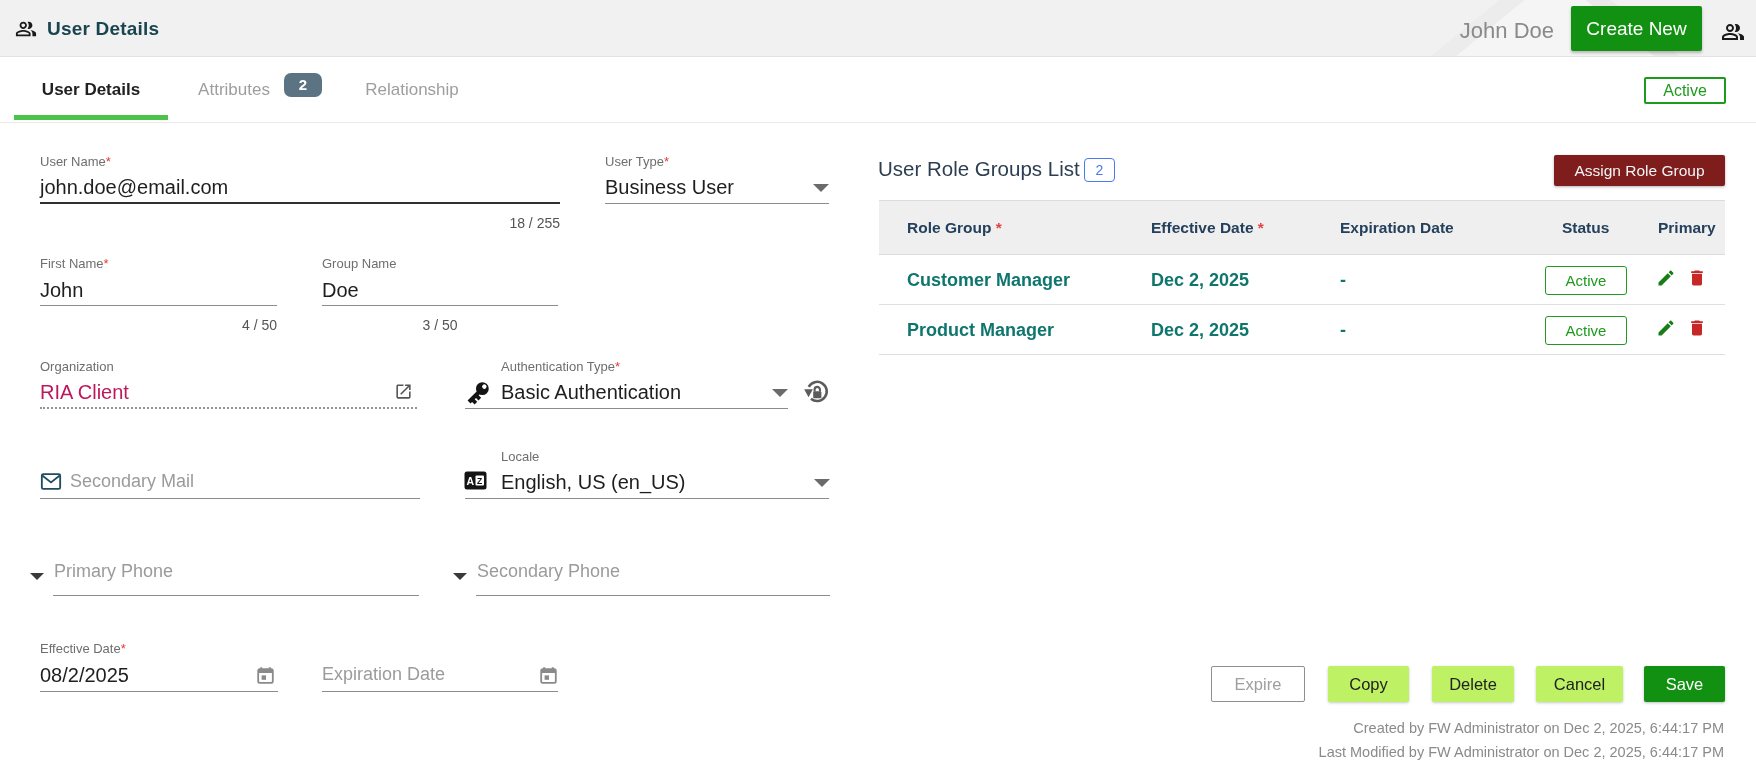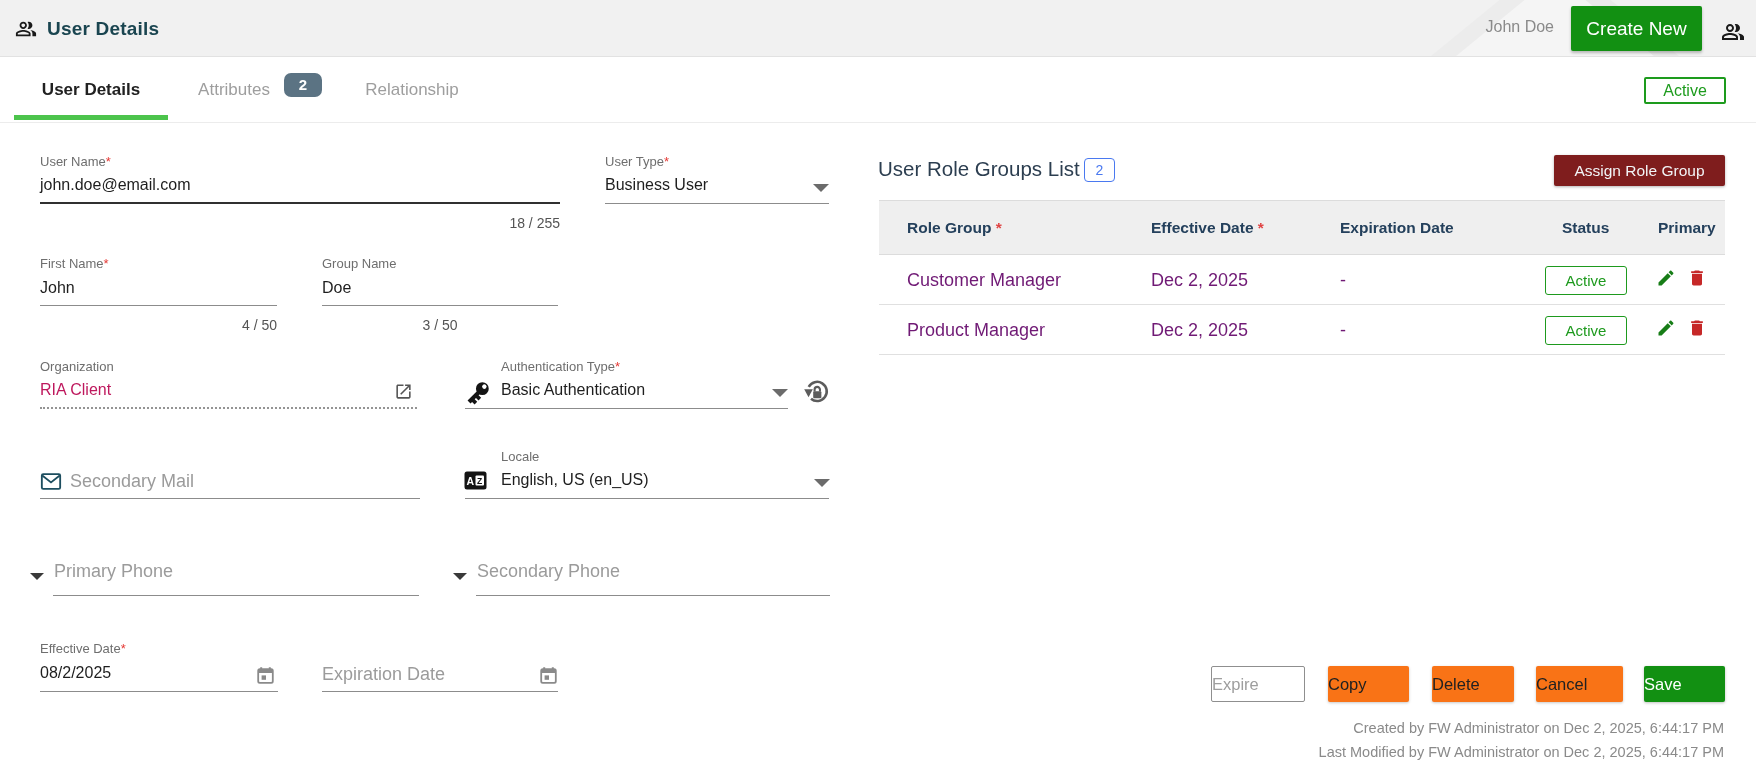--- a/index.html
+++ b/index.html
@@ -6,21 +6,21 @@
 html,body { width:1756px; height:776px; overflow:hidden; background:#fff;
   font-family:"Liberation Sans", sans-serif; }
 #page { position:relative; width:1756px; height:776px; }
 .abs { position:absolute; }
 
 
 #header { position:absolute; left:0; top:0; width:1756px; height:57px;
   background:#f1f1f1; border-bottom:1px solid #e2e2e2; overflow:hidden; }
 #hdr-title { position:absolute; left:47px; top:18px; font-size:19px; font-weight:700;
   color:#1a4550; letter-spacing:0.2px; }
-#hdr-user { position:absolute; right:202px; top:18px; font-size:16px; color:#8a8a8a; }
+#hdr-user { position:absolute; right:202px; top:18px; font-size:22px; color:#8a8a8a; }
 #btn-create { position:absolute; left:1571px; top:6px; width:131px; height:45px;
   background:#129012; color:#fff; font-size:19px; text-align:center; line-height:45px;
   border-radius:2px; box-shadow:0 2px 3px rgba(0,0,0,0.25); }
 
 
 #tabbar { position:absolute; left:0; top:58px; width:1756px; height:65px;
   background:#fff; border-bottom:1px solid #ececec; }
 .tab { position:absolute; top:0; height:64px; display:flex; align-items:center;
   justify-content:center; font-size:17px; }
 #tab1 { left:14px; width:154px; color:#212121; font-weight:700; }
@@ -29,51 +29,51 @@
 #tab2 .badge { margin-left:14px; transform:translateY(-5px); background:#5b7383; color:#fff; font-size:15px; font-weight:700;
   border-radius:7px; width:38px; height:24px; line-height:24px; text-align:center; }
 #tab3 { left:348px; width:128px; color:#9e9e9e; }
 #chip-active-top { position:absolute; left:1644px; top:77px; width:82px; height:27px;
   border:2px solid #1d9b1d; border-radius:2px; color:#1d9b1d; font-size:16px;
   text-align:center; line-height:24px; background:#fff; }
 
 
 .lbl { position:absolute; font-size:13px; color:#6e6e6e; white-space:nowrap; }
 .lbl .req { color:#e53935; }
-.val { position:absolute; font-size:16px; color:#1e1e1e; white-space:nowrap; }
+.val { position:absolute; font-size:20px; color:#1e1e1e; white-space:nowrap; }
 .ph  { position:absolute; font-size:18px; color:#9b9b9b; white-space:nowrap; }
 .uline { position:absolute; height:0; border-bottom:1px solid #8c8c8c; }
 .cnt { position:absolute; font-size:14px; color:#545454; }
 .ddarrow { position:absolute; width:0; height:0;
   border-left:8px solid transparent; border-right:8px solid transparent;
   border-top:8px solid #6b6b6b; }
 
 
 #rp-title { position:absolute; left:878px; top:157px; font-size:20.5px; color:#2c3e50; }
 #rp-badge { position:absolute; left:1084px; top:158px; width:31px; height:24px;
   border:1px solid #4a79f0; border-radius:4px; color:#4a79f0; font-size:14px;
   text-align:center; line-height:22px; }
 #btn-assign { position:absolute; left:1554px; top:155px; width:171px; height:31px;
   background:#7f1d1d; color:#f2f5f7; font-size:15.5px; text-align:center; line-height:31px;
   border-radius:2px; box-shadow:0 1px 3px rgba(0,0,0,0.3); }
 #tbl-head { position:absolute; left:879px; top:200px; width:846px; height:55px;
   background:#efefef; border-top:1px solid #dcdcdc; border-bottom:1px solid #dcdcdc; }
 .th { position:absolute; top:219px; font-size:15.5px; font-weight:700; color:#24405c; white-space:nowrap; }
 .th .req { color:#e04444; }
-.td { position:absolute; font-size:18px; color:#701a75; white-space:nowrap; }
+.td { position:absolute; font-size:18px; color:#0f766e; white-space:nowrap;font-weight:bold; }
 .rowline { position:absolute; left:879px; width:846px; height:0; border-bottom:1px solid #e0e0e0; }
 .chip { position:absolute; width:82px; height:29px; border:1.5px solid #1e9a1e; border-radius:3px;
   color:#1e9a1e; font-size:15px; text-align:center; line-height:27px; background:#fff; }
 
 
-.fbtn { position:absolute; top:666px; height:36px; font-size:16.5px; 
+.fbtn { position:absolute; top:666px; height:36px; font-size:16.5px; text-align:center;
   border-radius:2px; }
 #btn-expire { left:1211px; width:94px; line-height:34px; background:#fff;
   border:1px solid #8f8f8f; color:#9e9e9e; }
-.fbtn.gray { background:#f97316; color:#212121; line-height:36px;
+.fbtn.gray { background:#bef264; color:#212121; line-height:36px;
   box-shadow:0 1px 3px rgba(0,0,0,0.22); }
 #btn-copy { left:1328px; width:81px; }
 #btn-delete { left:1432px; width:82px; }
 #btn-cancel { left:1536px; width:87px; }
 #btn-save { left:1644px; width:81px; background:#129012; color:#fff; line-height:36px;
   box-shadow:0 1px 3px rgba(0,0,0,0.25); }
 .meta { position:absolute; right:32px; font-size:14.5px; color:#8a8a8a; }
 </style>
 </head>
 <body>

